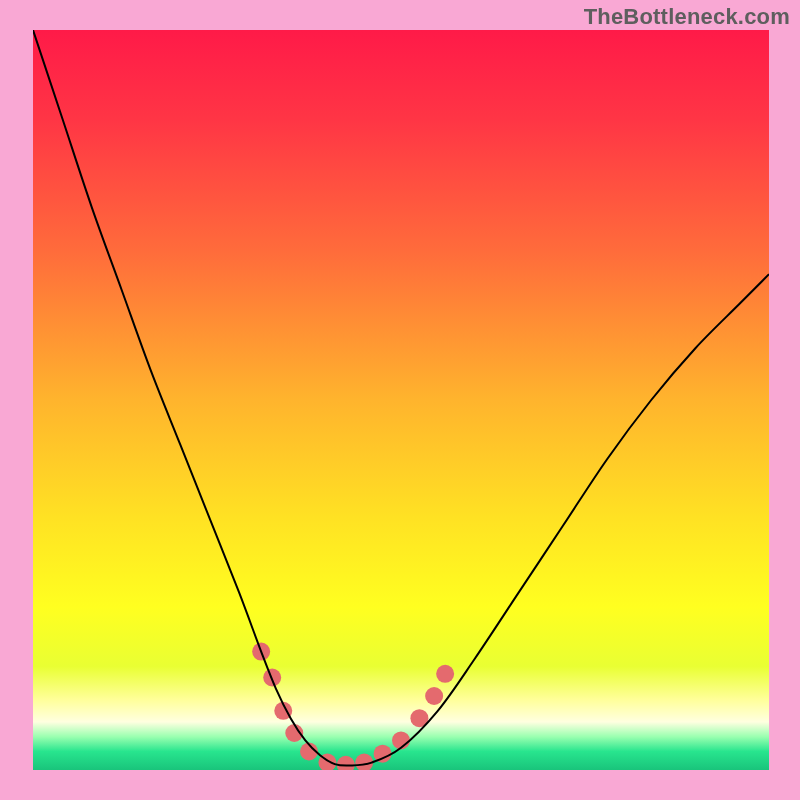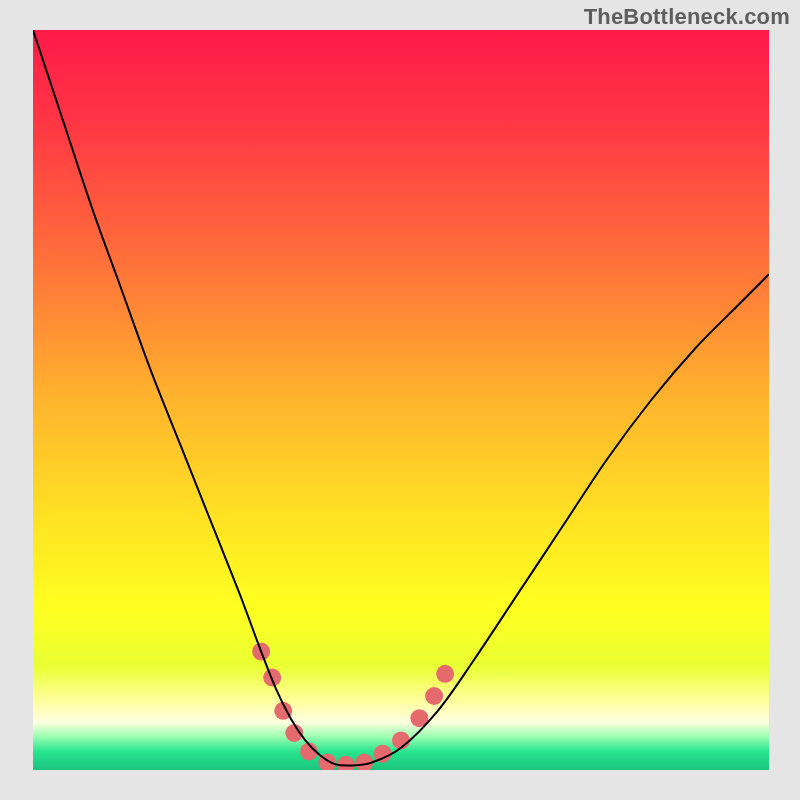--- a/index.html
+++ b/index.html
@@ -10,21 +10,21 @@
     background: #000;
     overflow: hidden;
     font-family: Arial, Helvetica, sans-serif;
   }
   .frame {
     position: absolute;
     top: 0;
     left: 0;
     width: 800px;
     height: 800px;
-    background: #e5e5e5;
+    background: #f9a8d4;
   }
   .watermark {
     position: absolute;
     top: 4px;
     right: 10px;
     color: #5e5e5e;
     font-size: 22px;
     font-weight: 600;
     letter-spacing: 0.2px;
     user-select: none;

